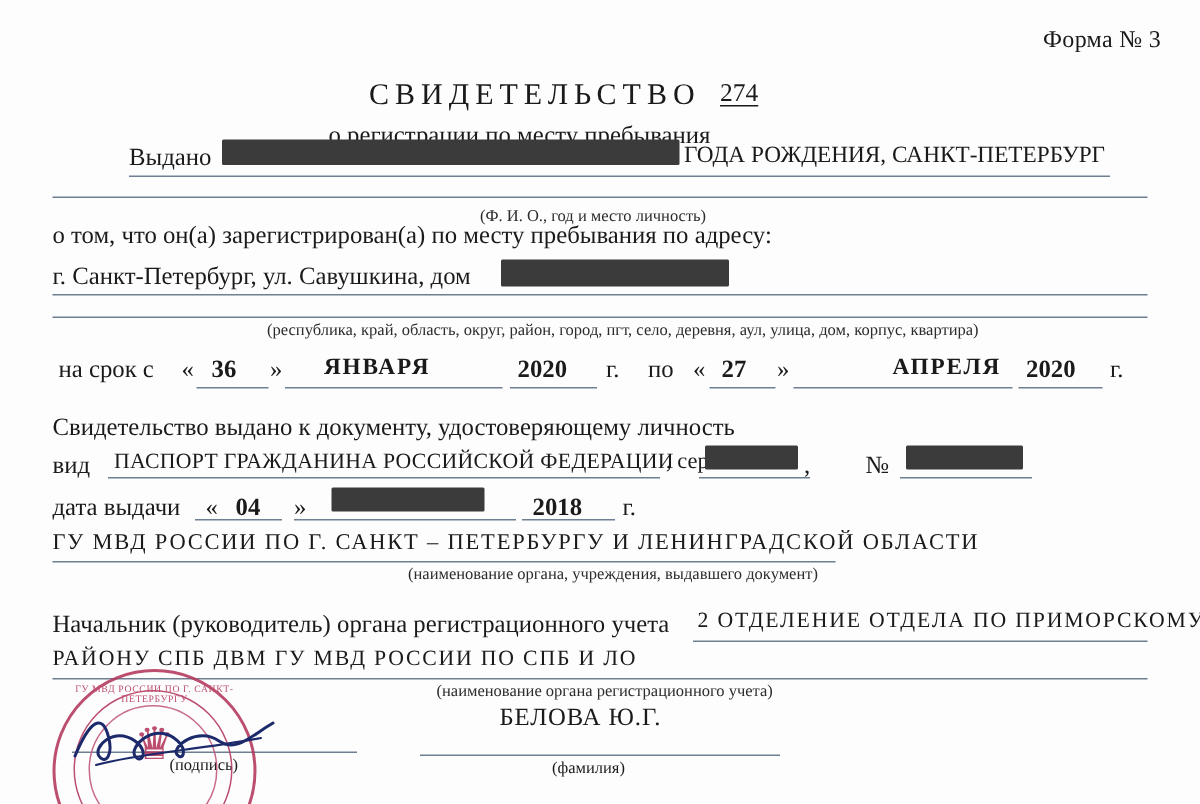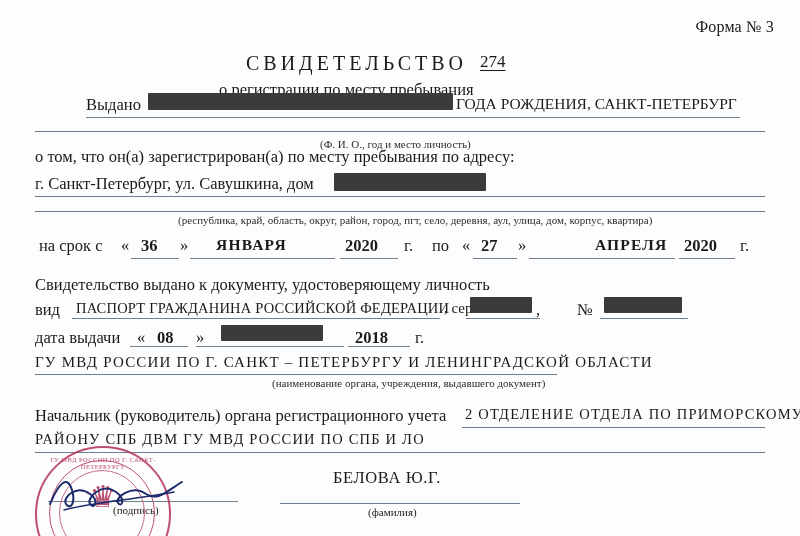--- a/index.html
+++ b/index.html
@@ -181,37 +181,38 @@
   <div class="abs label" style="top:300px; left:76px; font-size:14.5px; letter-spacing:0.2px;">ПАСПОРТ ГРАЖДАНИНА РОССИЙСКОЙ ФЕДЕРАЦИИ</div>
   <div class="rule" style="top:318px; left:72px; width:368px;"></div>
   <div class="abs label" style="top:300px; left:444px; font-size:15px;">, серия</div>
   <div class="abs label" style="top:300px; left:536px;">,</div>
   <div class="rule" style="top:318px; left:466px; width:74px;"></div>
   <div class="abs label" style="top:300px; left:577px;">№</div>
   <div class="rule" style="top:318px; left:600px; width:88px;"></div>
 
   <div class="abs label" style="top:328px; left:35px;">дата выдачи</div>
   <div class="abs label" style="top:328px; left:137px;">«</div>
-  <div class="abs label" style="top:328px; left:157px; font-weight:bold;">08</div>
+  <div class="abs label" style="top:328px; left:157px; font-weight:bold;">04</div>
   <div class="abs label" style="top:328px; left:196px;">»</div>
   <div class="abs label" style="top:328px; left:355px; font-weight:bold;">2018</div>
   <div class="abs label" style="top:328px; left:415px;">г.</div>
   <div class="rule" style="top:346px; left:130px; width:58px;"></div>
   <div class="rule" style="top:346px; left:196px; width:148px;"></div>
   <div class="rule" style="top:346px; left:348px; width:62px;"></div>
 
   <div class="abs label spaced" style="top:354px; left:35px; font-size:15px;">ГУ  МВД  РОССИИ  ПО  Г. САНКТ – ПЕТЕРБУРГУ  И  ЛЕНИНГРАДСКОЙ ОБЛАСТИ</div>
   <div class="rule" style="top:374px; left:35px; width:522px;"></div>
   <div class="abs small-note" style="top:377px; left:272px;">(наименование органа, учреждения, выдавшего документ)</div>
 
   <div class="abs label" style="top:406px; left:35px;">Начальник (руководитель) органа регистрационного учета</div>
   <div class="abs label spaced" style="top:406px; left:465px; font-size:14.5px;">2 ОТДЕЛЕНИЕ ОТДЕЛА  ПО ПРИМОРСКОМУ</div>
   <div class="rule" style="top:427px; left:462px; width:303px;"></div>
   <div class="abs label spaced" style="top:431px; left:35px; font-size:14.5px;">РАЙОНУ СПБ ДВМ  ГУ  МВД РОССИИ  ПО СПБ  И  ЛО</div>
   <div class="rule" style="top:452px; left:35px; width:730px;"></div>
+  <div class="abs small-note" style="top:455px; left:291px;">(наименование органа регистрационного учета)</div>
 
   <div class="rule" style="top:501px; left:48px; width:190px;"></div>
   <div class="abs sig-caption" style="top:504px; left:113px;">(подпись)</div>
 
   <div class="abs label" style="top:468px; left:333px; letter-spacing:0.6px;">БЕЛОВА Ю.Г.</div>
   <div class="rule" style="top:503px; left:280px; width:240px;"></div>
   <div class="abs sig-caption" style="top:506px; left:368px;">(фамилия)</div>
 
   <div class="stamp">
     <div class="stamp-inner"></div>

